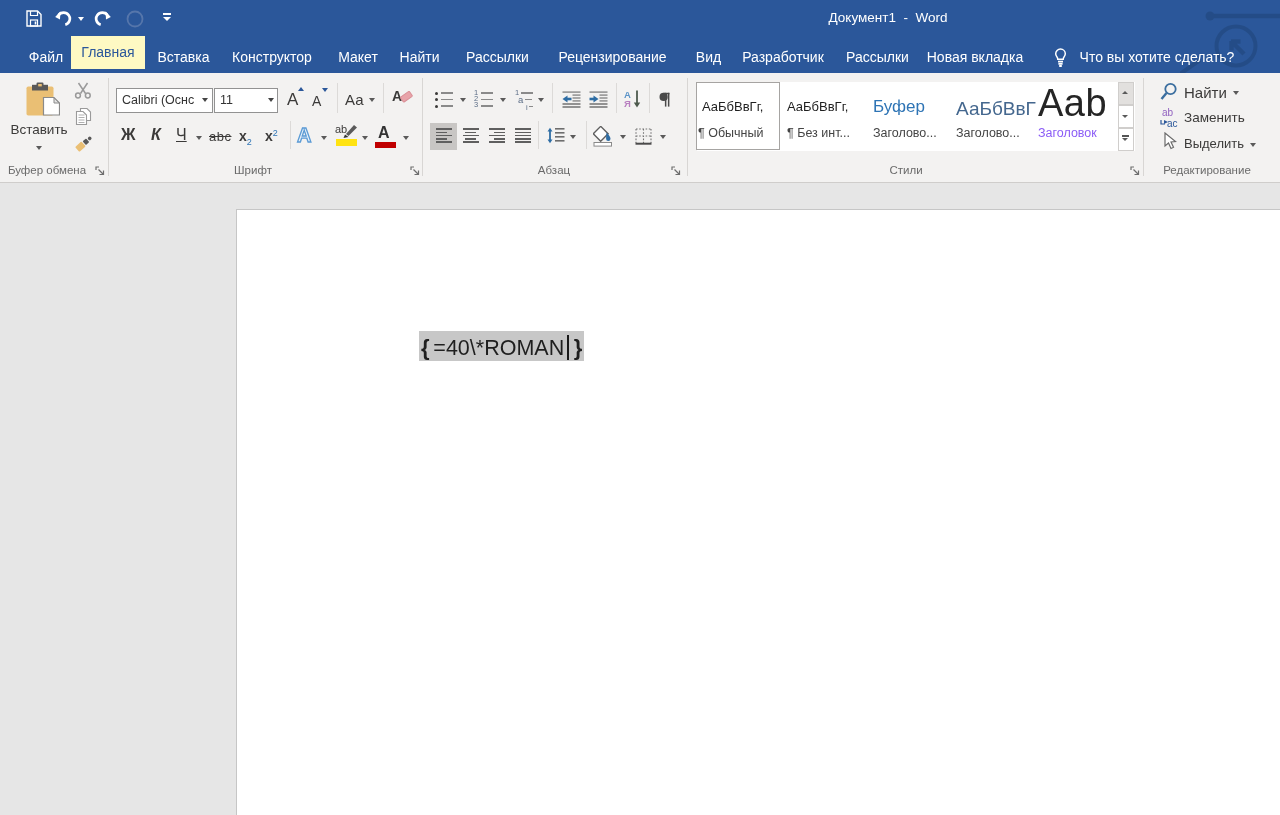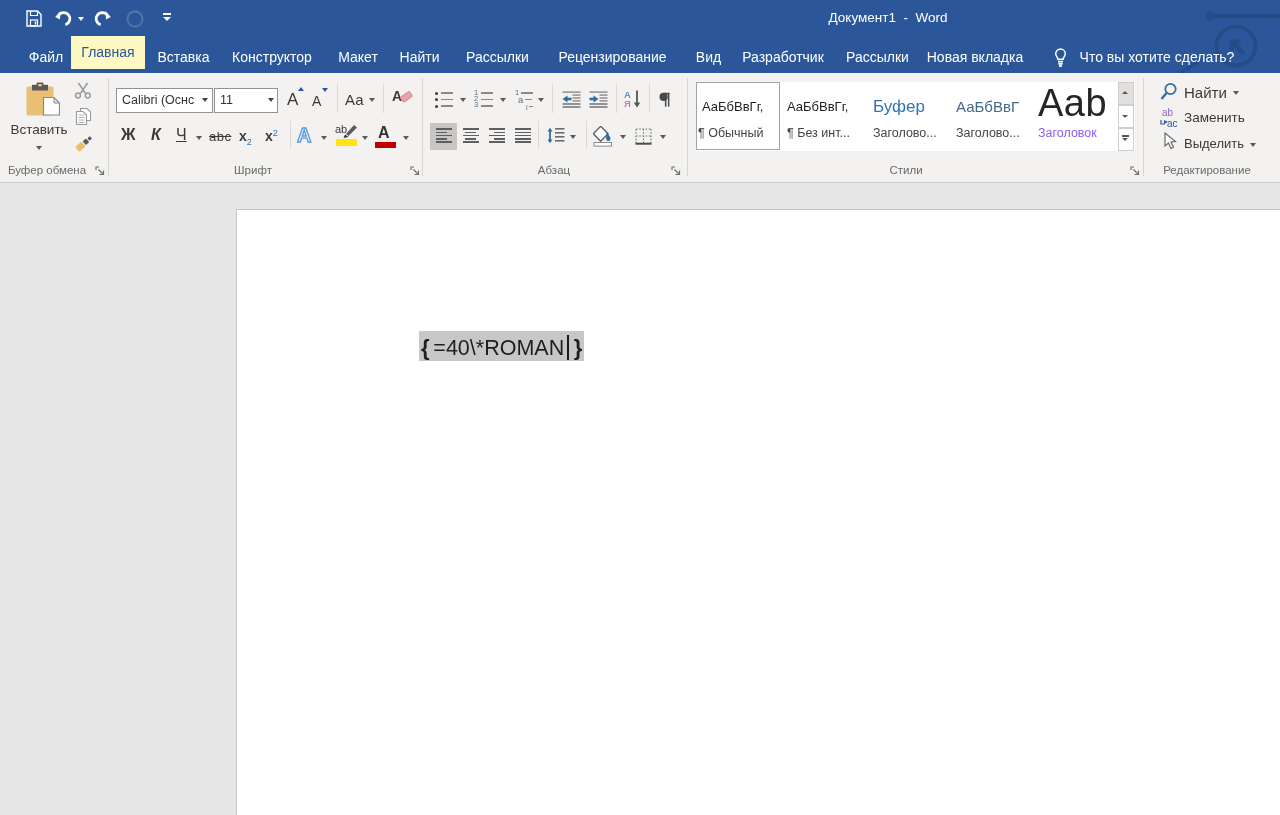--- a/index.html
+++ b/index.html
@@ -301,21 +301,21 @@
       </g>
     </svg>
     <div class="dd" style="left:660px;top:62px"></div>
     <div class="abs" style="left:697px;top:9px;width:438px;height:69px;background:#fff"></div>
     <div class="abs" style="left:702px;top:26px;width:79px;text-align:left;font-size:13px;color:#1f1f1f;white-space:nowrap">АаБбВвГг,</div>
     <div class="abs" style="left:698px;top:53px;width:87px;font-size:12.5px;color:#444;white-space:nowrap">¶ Обычный</div>
     <div class="abs" style="left:787px;top:26px;width:71px;text-align:left;font-size:13px;color:#1f1f1f;white-space:nowrap">АаБбВвГг,</div>
     <div class="abs" style="left:787px;top:53px;width:79px;font-size:12.5px;color:#444;white-space:nowrap">¶ Без инт...</div>
     <div class="abs" style="left:873px;top:24px;width:69px;overflow:hidden;text-align:left;font-size:17px;color:#2e74b5;white-space:nowrap">Буфер</div>
     <div class="abs" style="left:873px;top:53px;width:77px;font-size:12.5px;color:#444;white-space:nowrap">Заголово...</div>
-    <div class="abs" style="left:956px;top:25px;width:70px;text-align:left;font-size:15px;color:#44678e;white-space:nowrap">АаБбВвГ</div>
+    <div class="abs" style="left:956px;top:25px;width:70px;text-align:left;font-size:19px;color:#44678e;white-space:nowrap">АаБбВвГ</div>
     <div class="abs" style="left:956px;top:53px;width:78px;font-size:12.5px;color:#444;white-space:nowrap">Заголово...</div>
     <div class="abs" style="left:1038px;top:9px;width:69px;text-align:left;font-size:38px;color:#252525;letter-spacing:0.5px;white-space:nowrap">Aab</div>
     <div class="abs" style="left:1038px;top:53px;width:77px;font-size:12.5px;color:#8b5cf6;white-space:nowrap">Заголовок</div>
     <div class="abs" style="left:696px;top:9px;width:84px;height:68px;border:1px solid #a6a4a2;background:transparent"></div>
     <div class="abs" style="left:1118px;top:9px;width:16px;height:23px;background:#e2e0de;border:1px solid #d0cecc"></div>
     <div class="dd" style="left:1122px;top:18px;border-top-width:3.5px;border-left-width:3px;border-right-width:3px;transform:rotate(180deg)"></div>
     <div class="abs" style="left:1118px;top:32px;width:16px;height:23px;background:#fff;border:1px solid #d0cecc"></div>
     <div class="dd" style="left:1122px;top:42px;border-top-width:3.5px;border-left-width:3px;border-right-width:3px"></div>
     <div class="abs" style="left:1118px;top:55px;width:16px;height:23px;background:#fff;border:1px solid #d0cecc"></div>
     <div class="abs" style="left:1122px;top:62px;width:7px;height:1.5px;background:#555"></div>

